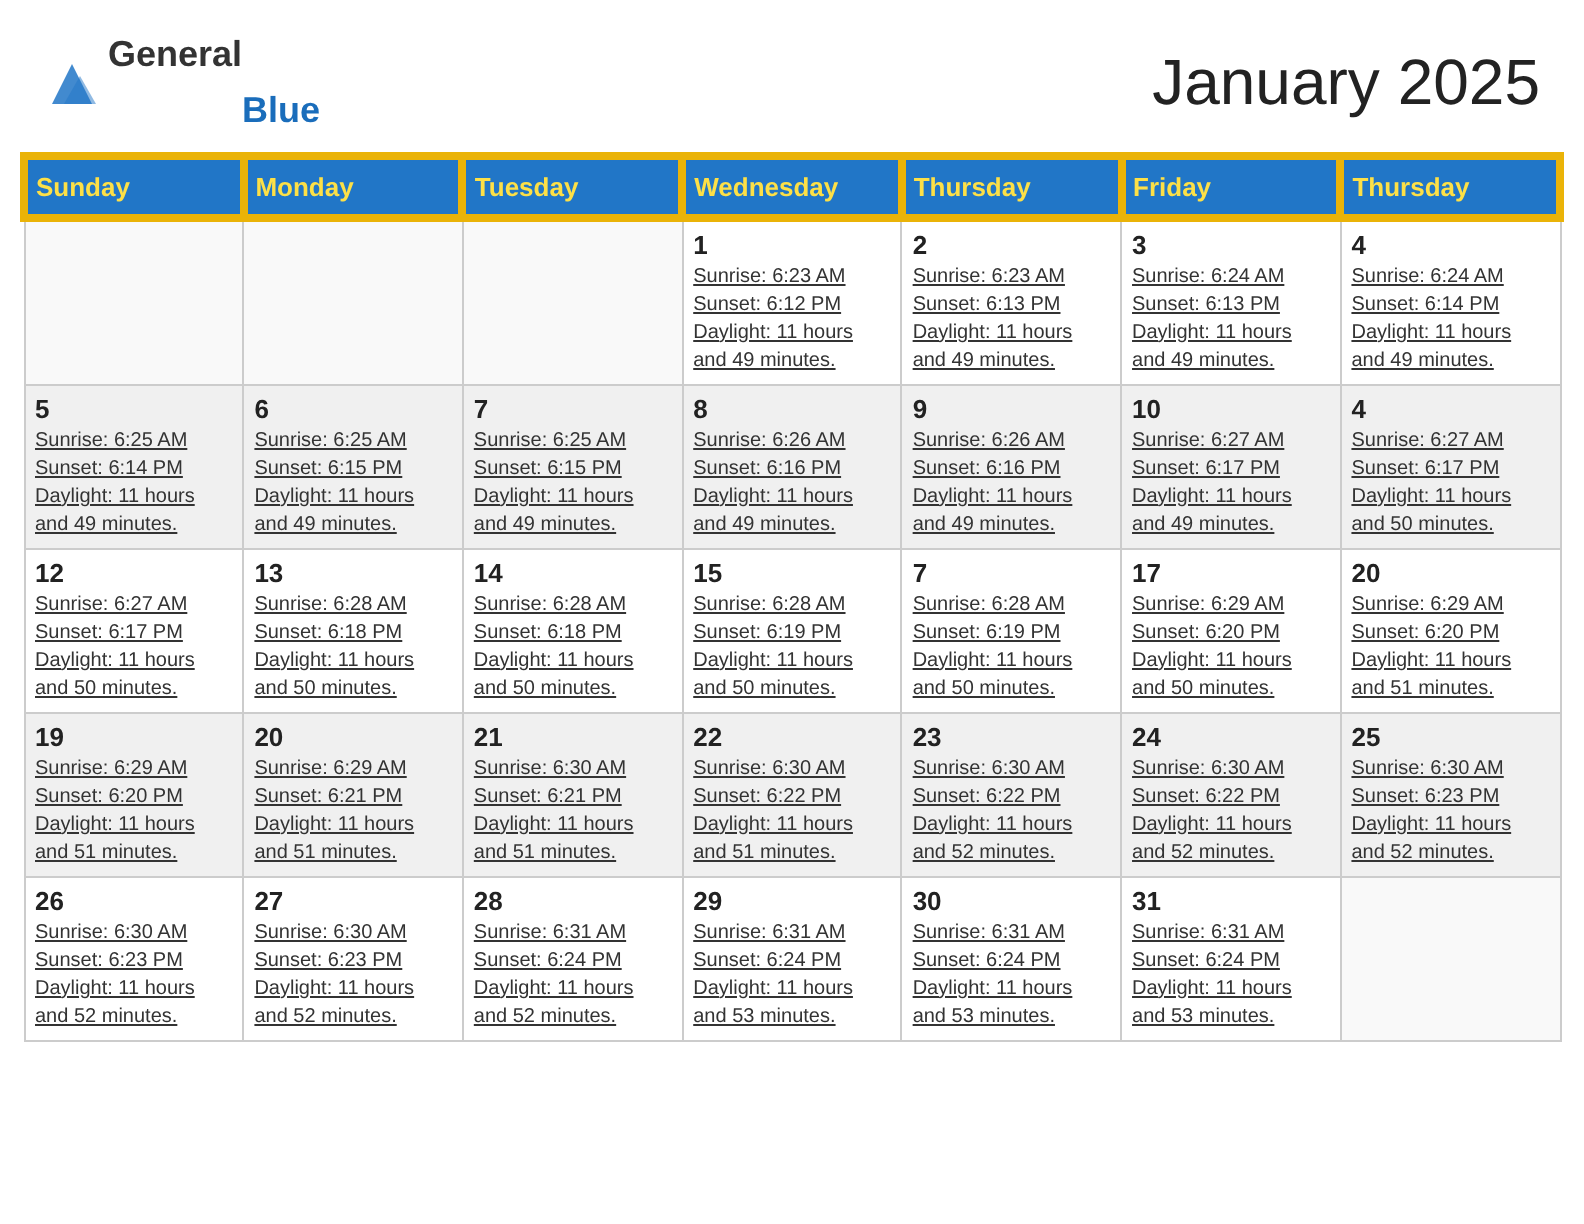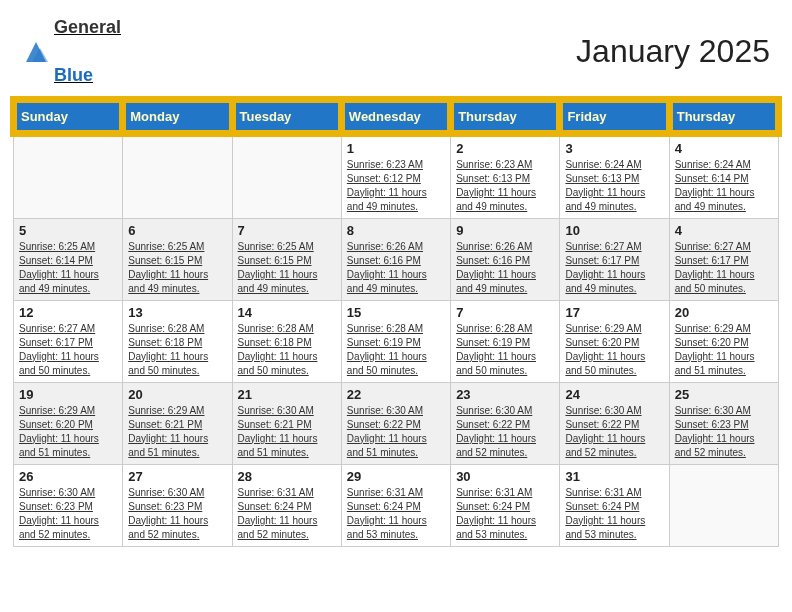--- a/index.html
+++ b/index.html
@@ -15,23 +15,22 @@
       justify-content: space-between;
       align-items: center;
       padding: 8px 12px 6px 12px;
     }
     .logo {
       display: flex;
       align-items: center;
     }
     .logo-text {
       display: flex;
-      flex-direction: column;
+      flex-direction: row;
       line-height: 1.1;
-      text-decoration: underline;
     }
     .logo-general {
       font-size: 18px;
       font-weight: bold;
       color: #333;
     }
     .logo-blue {
       font-size: 18px;
       font-weight: bold;
       color: #1a6dbb;
@@ -57,26 +56,26 @@
       font-size: 14px;
       color: #444;
     }
     .calendar {
       width: 100%;
       border-collapse: collapse;
       margin-top: 4px;
     }
     .calendar th {
       background-color: #2176c7;
-      color: #fef9c3;
+      color: #fde047;
       font-size: 13px;
       font-weight: bold;
       padding: 6px 4px;
       text-align: left;
-      border: 7px solid #eab308;
+      border: 4px solid #eab308;
     }
     .calendar td {
       vertical-align: top;
       border: 1px solid #ccc;
       padding: 4px 5px;
       font-size: 10.5px;
       color: #333;
       width: calc(100% / 7);
       min-height: 80px;
       background: #fff;

